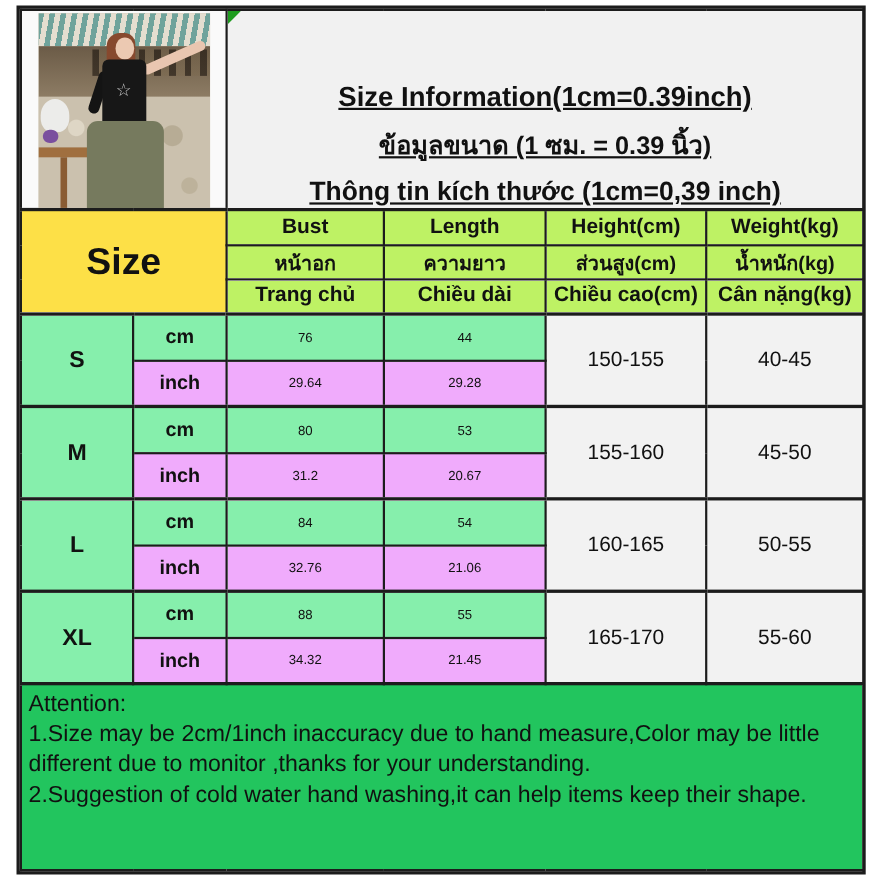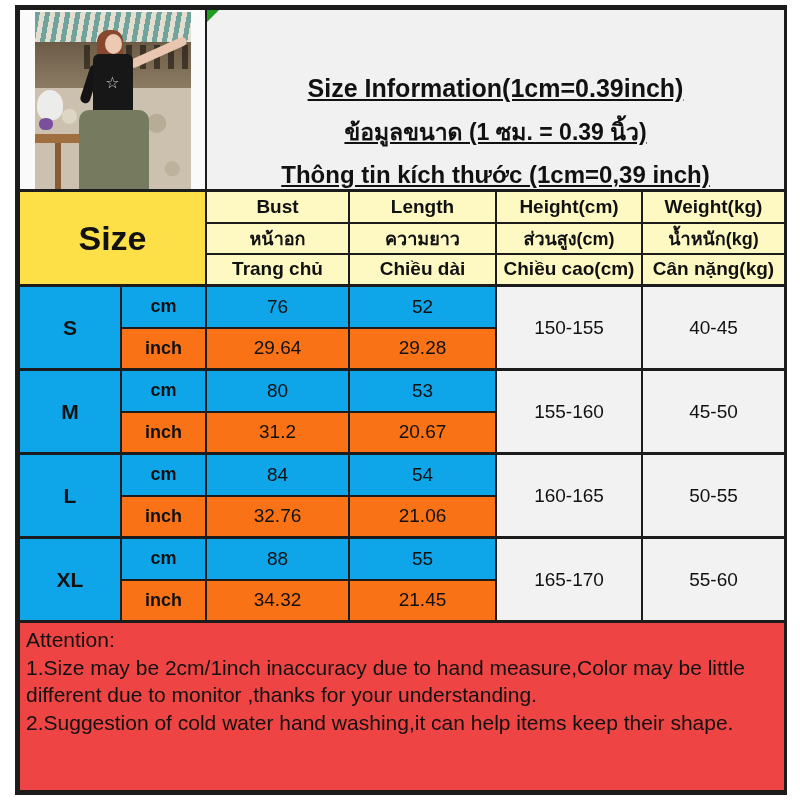--- a/index.html
+++ b/index.html
@@ -18,36 +18,36 @@
   .title-stack { display:flex; flex-direction:column; gap:11px; align-items:center;
     justify-content:flex-end; height:100%; padding-top:4px;text-decoration:underline; }
   .t-en { font-size:25px; font-weight:bold; }
   .t-th { font-size:23px; font-weight:bold; }
   .t-vi { font-size:24px; font-weight:bold; }
   .corner-triangle { position:absolute; top:0; left:0; width:12px; height:12px;
     background:#1f9c1f; clip-path:polygon(0 0,100% 0,0 100%); }
 
   
   td.size-hd { background:#fde047; font-size:34px; font-weight:bold; }
-  td.hd { background:#fef9c3; font-weight:bold; }
+  td.hd { background:#bef264; font-weight:bold; }
   tr.hdr-en td.hd { font-size:19px; }
   tr.hdr-th td.hd { font-size:18px; }
   tr.hdr-vi td.hd { font-size:19px; border-bottom:3px solid #1c1c1c; }
 
   
   td.size-cell { background:#d9d9d9; font-size:21px; font-weight:bold; }
-  tr.r-cm td { background:#0ea5e9; }
-  tr.r-inch td { background:#f97316; }
+  tr.r-cm td { background:#86efac; }
+  tr.r-inch td { background:#f0abfc; }
   td.unit { font-size:18px; font-weight:bold; }
-  td.val { font-size:19px; }
+  td.val { font-size:12px; }
   td.range { background:#f2f2f2 !important; font-size:19px;margin-top:32px; }
   tr.block-start td { border-top:3px solid #1c1c1c; }
 
   
-  td.attention { border-top:3px solid #1c1c1c; background:#ef4444; text-align:left;
+  td.attention { border-top:3px solid #1c1c1c; background:#22c55e; text-align:left;
     vertical-align:top; padding:3px 6px 0 6px; }
   .attention p { font-size:21px; line-height:1.32; font-weight:400; }
 
   
   .photo { position:relative; width:156px; height:177px; margin:2px auto 0 auto;
     overflow:hidden; background:#cbc1ae; }
   .ph-awning { position:absolute; top:0; left:0; right:0; height:30px;
     background:repeating-linear-gradient(100deg,#6fa39b 0 5px,#e4ded0 5px 10px); }
   .ph-shelf { position:absolute; top:30px; left:0; right:0; height:46px;
     background:linear-gradient(#6b5b47,#8d7c64); }
@@ -147,21 +147,21 @@
       <td class="hd">Trang chủ</td>
       <td class="hd">Chiều dài</td>
       <td class="hd">Chiều cao(cm)</td>
       <td class="hd">Cân nặng(kg)</td>
     </tr>
 
     <tr class="r-cm block-start" style="height:42px">
       <td rowspan="2" class="size-cell">S</td>
       <td class="unit">cm</td>
       <td class="val">76</td>
-      <td class="val">52</td>
+      <td class="val">44</td>
       <td rowspan="2" class="range">150-155</td>
       <td rowspan="2" class="range">40-45</td>
     </tr>
     <tr class="r-inch" style="height:42px">
       <td class="unit">inch</td>
       <td class="val">29.64</td>
       <td class="val">29.28</td>
     </tr>
 
     <tr class="r-cm block-start" style="height:42px">

